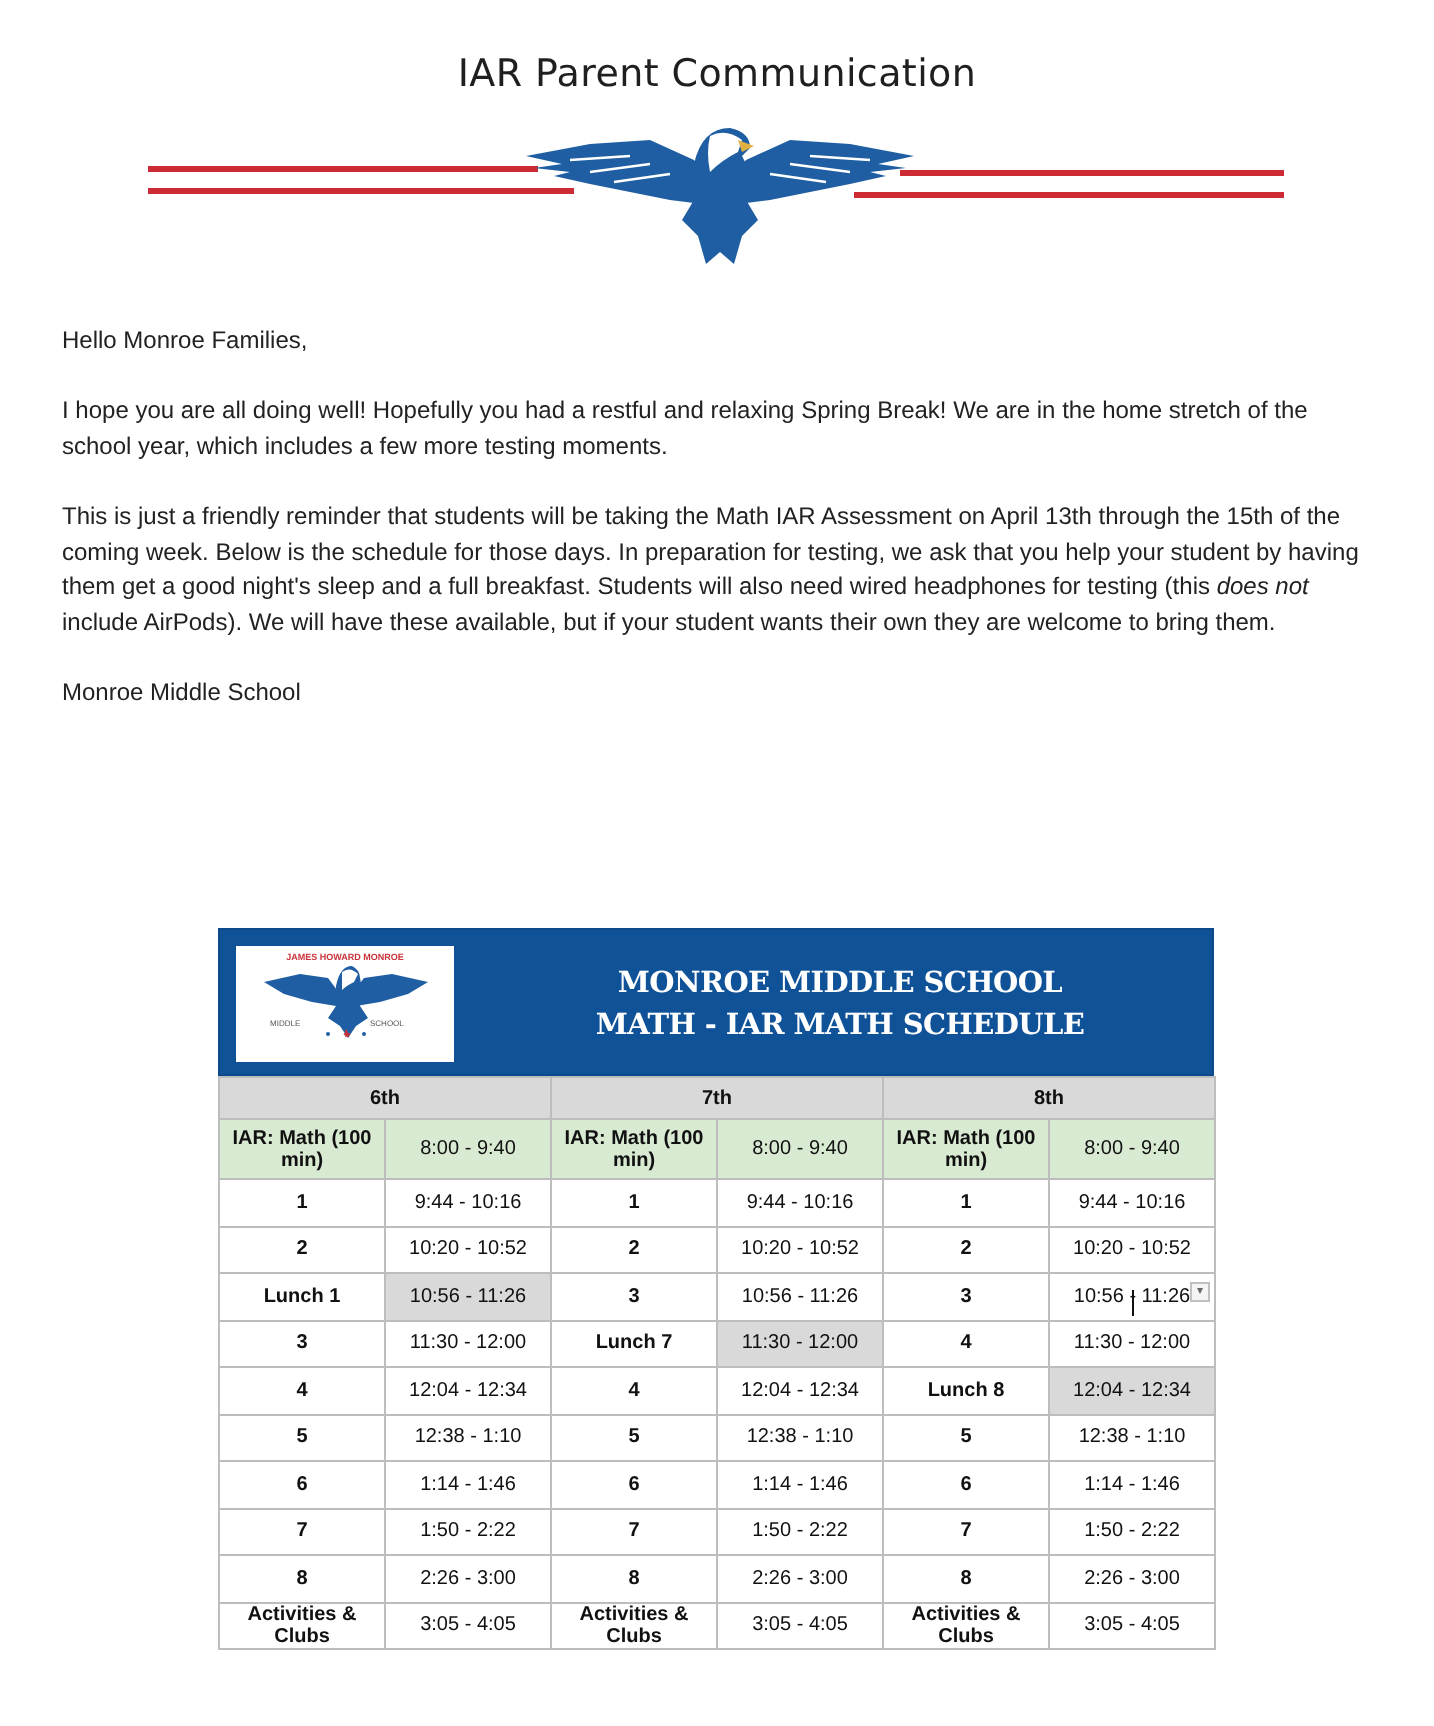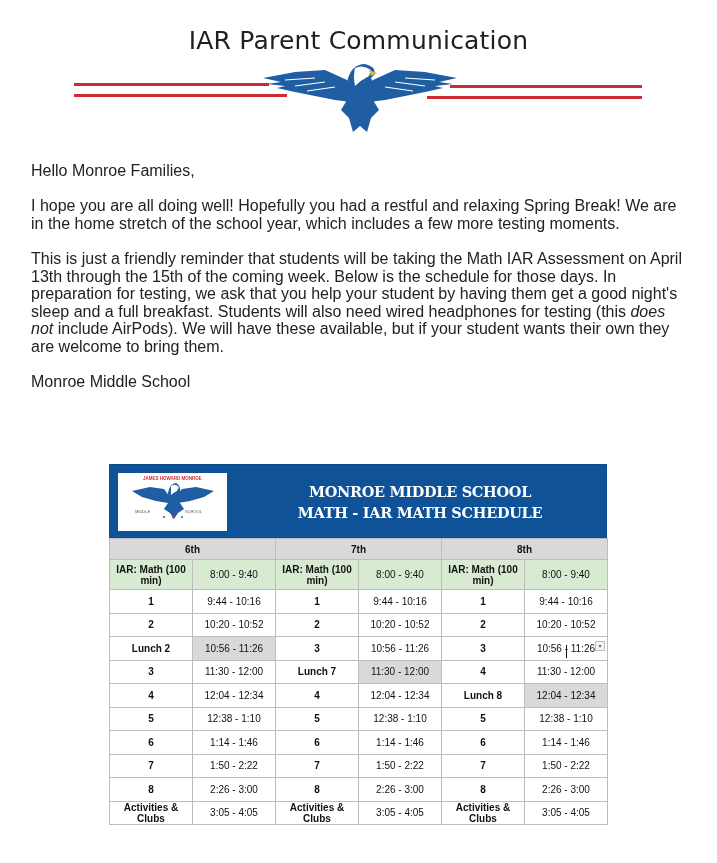--- a/index.html
+++ b/index.html
@@ -1,21 +1,21 @@
 <!DOCTYPE html>
 <html><head>
 <meta charset="utf-8">
 <style>
   html, body { margin: 0; padding: 0; background: #ffffff; }
   body { width: 717px; height: 863px; position: relative; overflow: hidden; font-family: "Liberation Sans", sans-serif; color: #222222; }
-  .title { position: absolute; top: 26px; left: 0; width: 717px; text-align: center; font-family: "DejaVu Sans", sans-serif; font-size: 25px; color: #1f1f1f; letter-spacing: 0.2px; }
+  .title { position: absolute; top: 26px; left: 0; width: 717px; text-align: center; font-family: "DejaVu Sans", sans-serif; font-size: 19px; color: #1f1f1f; letter-spacing: 0.2px; }
   .banner { position: absolute; top: 60px; left: 72px; width: 572px; height: 75px; }
   .rule { position: absolute; height: 3px; background: #cc2b33; }
   .eagle { position: absolute; left: 183px; top: 0; width: 210px; height: 75px; }
-  .letter { position: absolute; left: 31px; top: 162px; width: 660px; font-size: 16px; line-height: 17.6px; color: #222222; }
+  .letter { position: absolute; left: 31px; top: 162px; width: 660px; font-size: 12px; line-height: 17.6px; color: #222222; }
   .letter p { margin: 0 0 17.6px 0; }
   .letter .em { font-weight: normal; font-style: italic; }
   .sched { position: absolute; left: 109px; top: 464px; width: 498px; }
   .sched-head { height: 74px; background: #0f5297; position: relative; border: 1px solid #0d4a89; box-sizing: border-box; }
   .logo-box { position: absolute; left: 8px; top: 8px; width: 109px; height: 58px; background: #ffffff; }
   .logo-top { position: absolute; top: 3px; left: 0; width: 109px; text-align: center; font-size: 4.5px; font-weight: bold; color: #c8323a; }
   .logo-mid-l { position: absolute; top: 36px; left: 17px; font-size: 4px; color: #555; }
   .logo-mid-r { position: absolute; top: 36px; left: 67px; font-size: 4px; color: #555; }
   .logo-eagle { position: absolute; left: 12px; top: 8px; width: 86px; height: 40px; }
   .sched-title { position: absolute; left: 130px; top: 16px; width: 360px; text-align: center; color: #ffffff; font-family: "DejaVu Serif", serif; font-weight: bold; font-size: 14.5px; line-height: 21px; letter-spacing: -0.3px; }
@@ -117,21 +117,21 @@
         </tr>
         <tr>
           <td class="lbl">2</td>
           <td>10:20 - 10:52</td>
           <td class="lbl">2</td>
           <td>10:20 - 10:52</td>
           <td class="lbl">2</td>
           <td>10:20 - 10:52</td>
         </tr>
         <tr>
-          <td class="lbl">Lunch 2</td>
+          <td class="lbl">Lunch 1</td>
           <td class="lunch">10:56 - 11:26</td>
           <td class="lbl">3</td>
           <td>10:56 - 11:26</td>
           <td class="lbl">3</td>
           <td style="position: relative;"><span class="cell-wrap"><span>10:56 - 11:26</span><span class="ibeam"></span></span><span class="dd" style="right: 2px;">▾</span></td>
         </tr>
         <tr>
           <td class="lbl">3</td>
           <td>11:30 - 12:00</td>
           <td class="lbl">Lunch 7</td>

